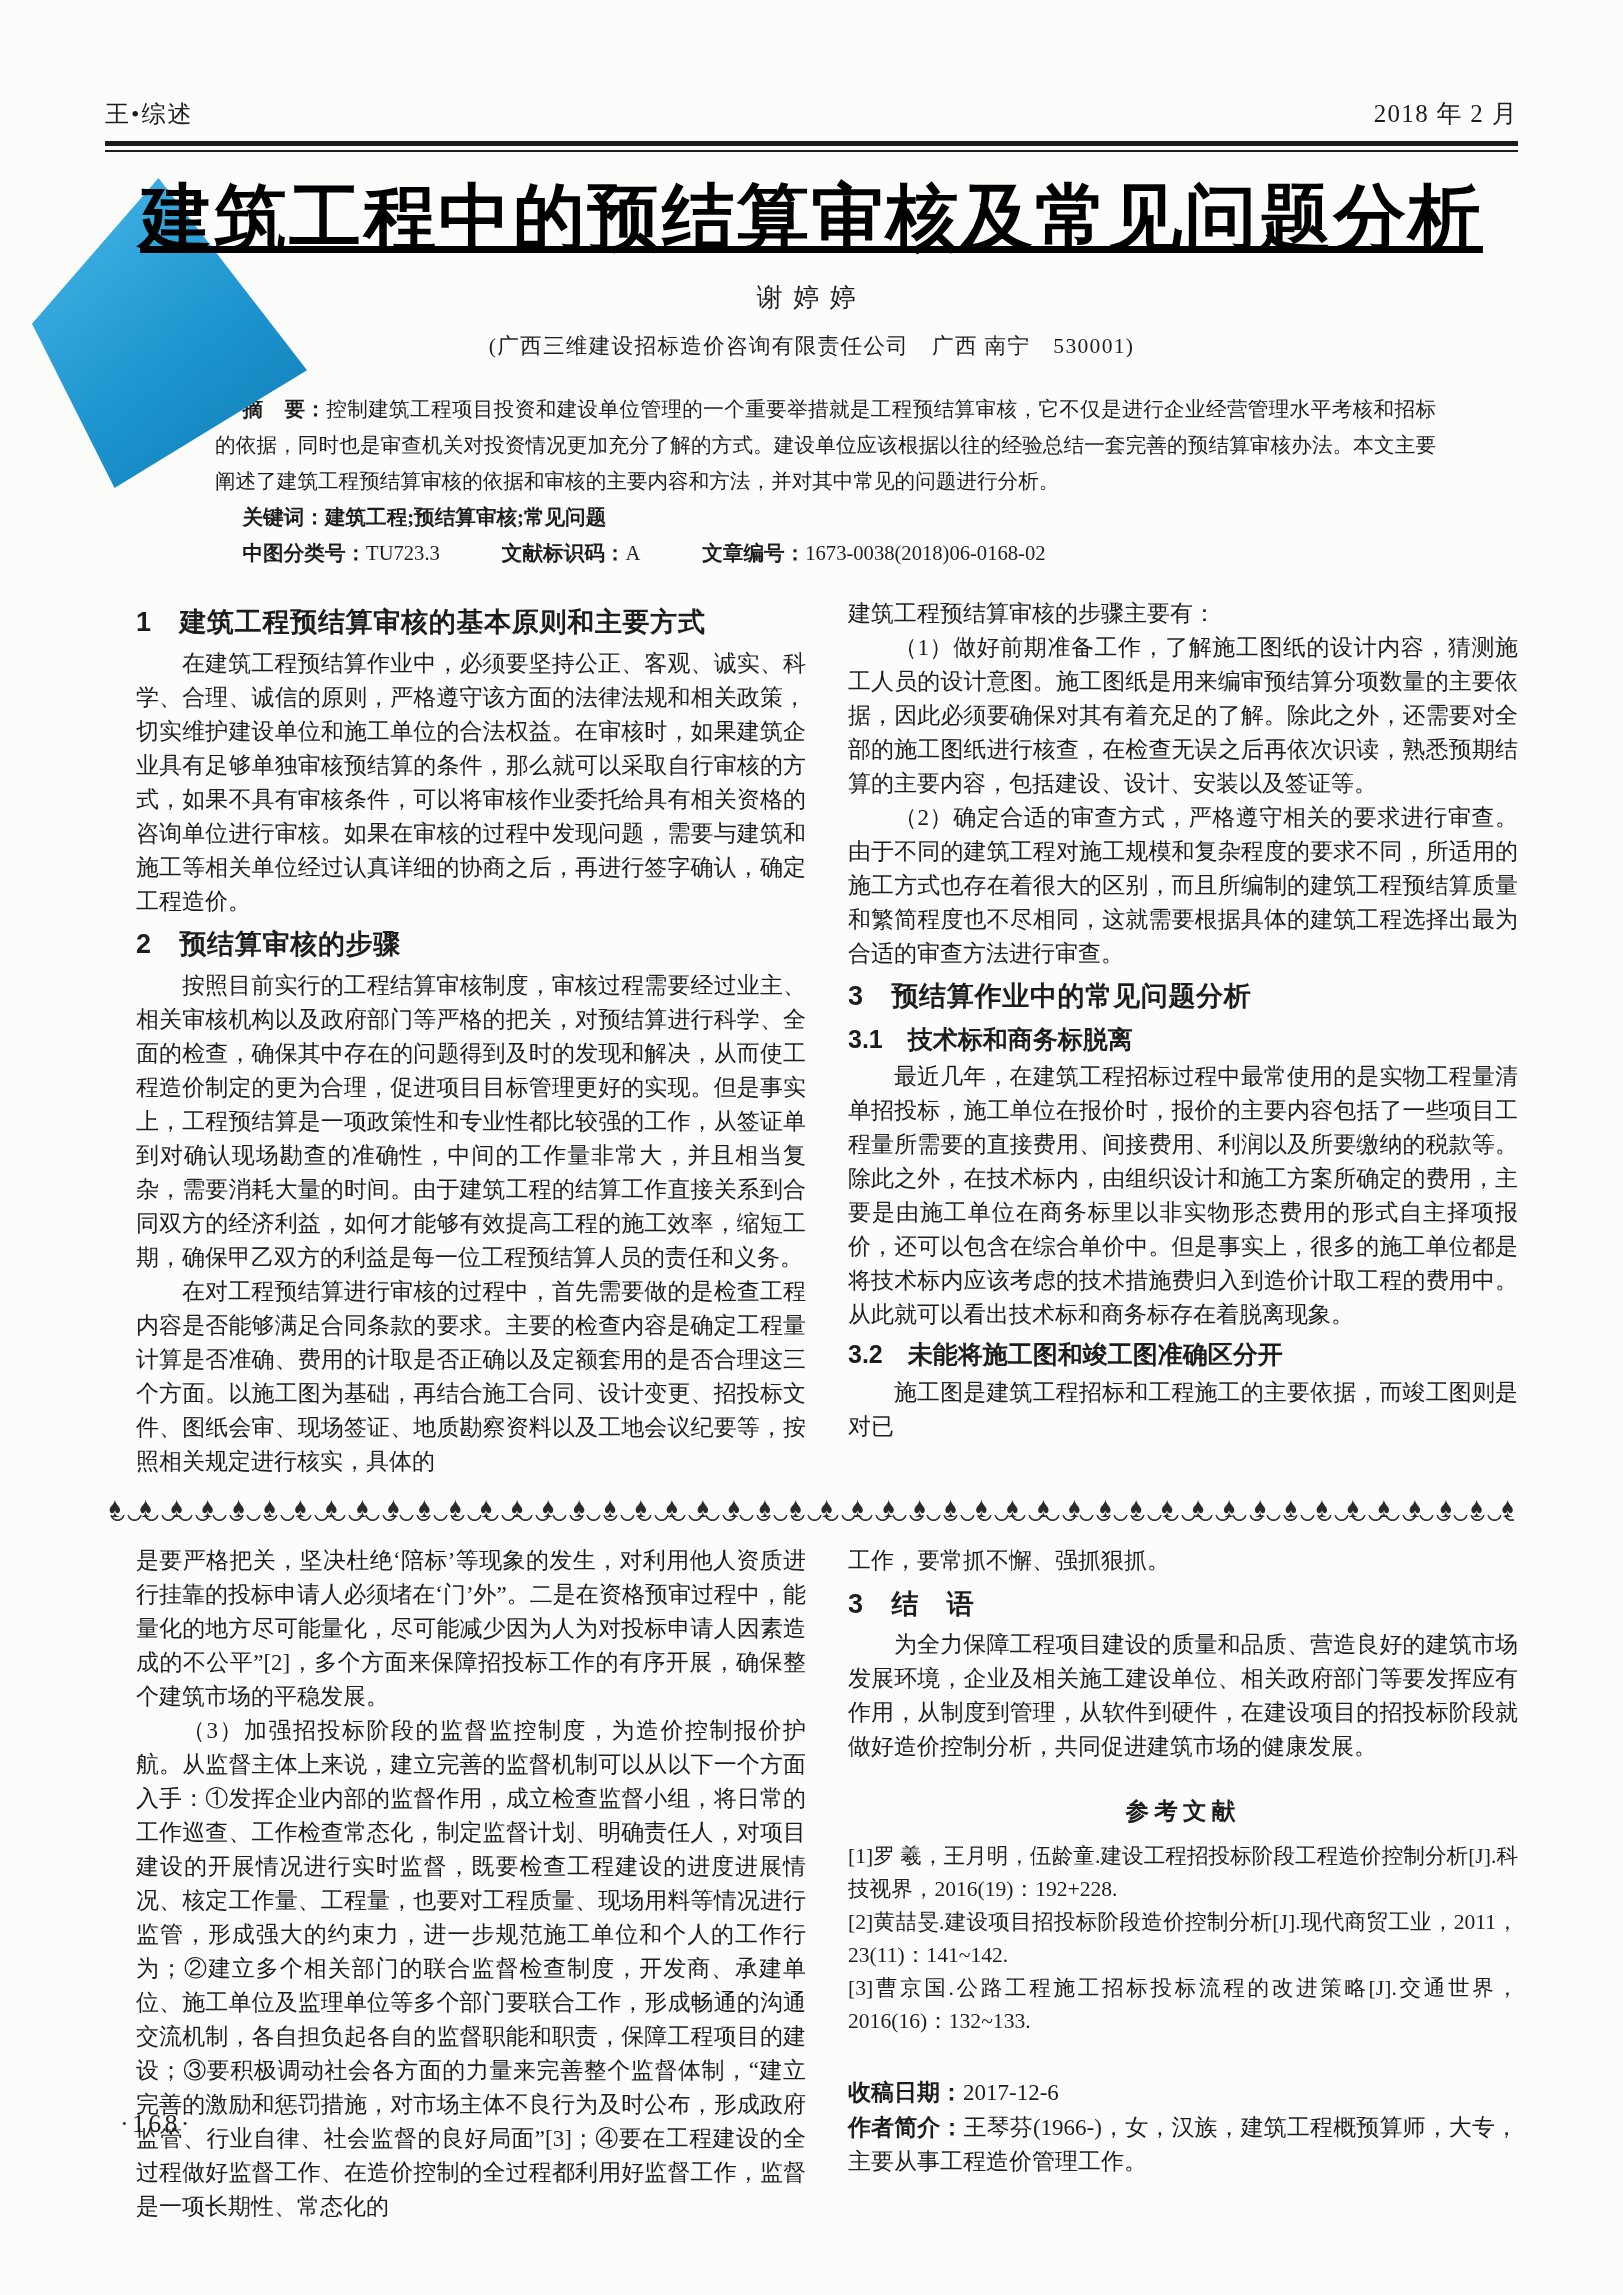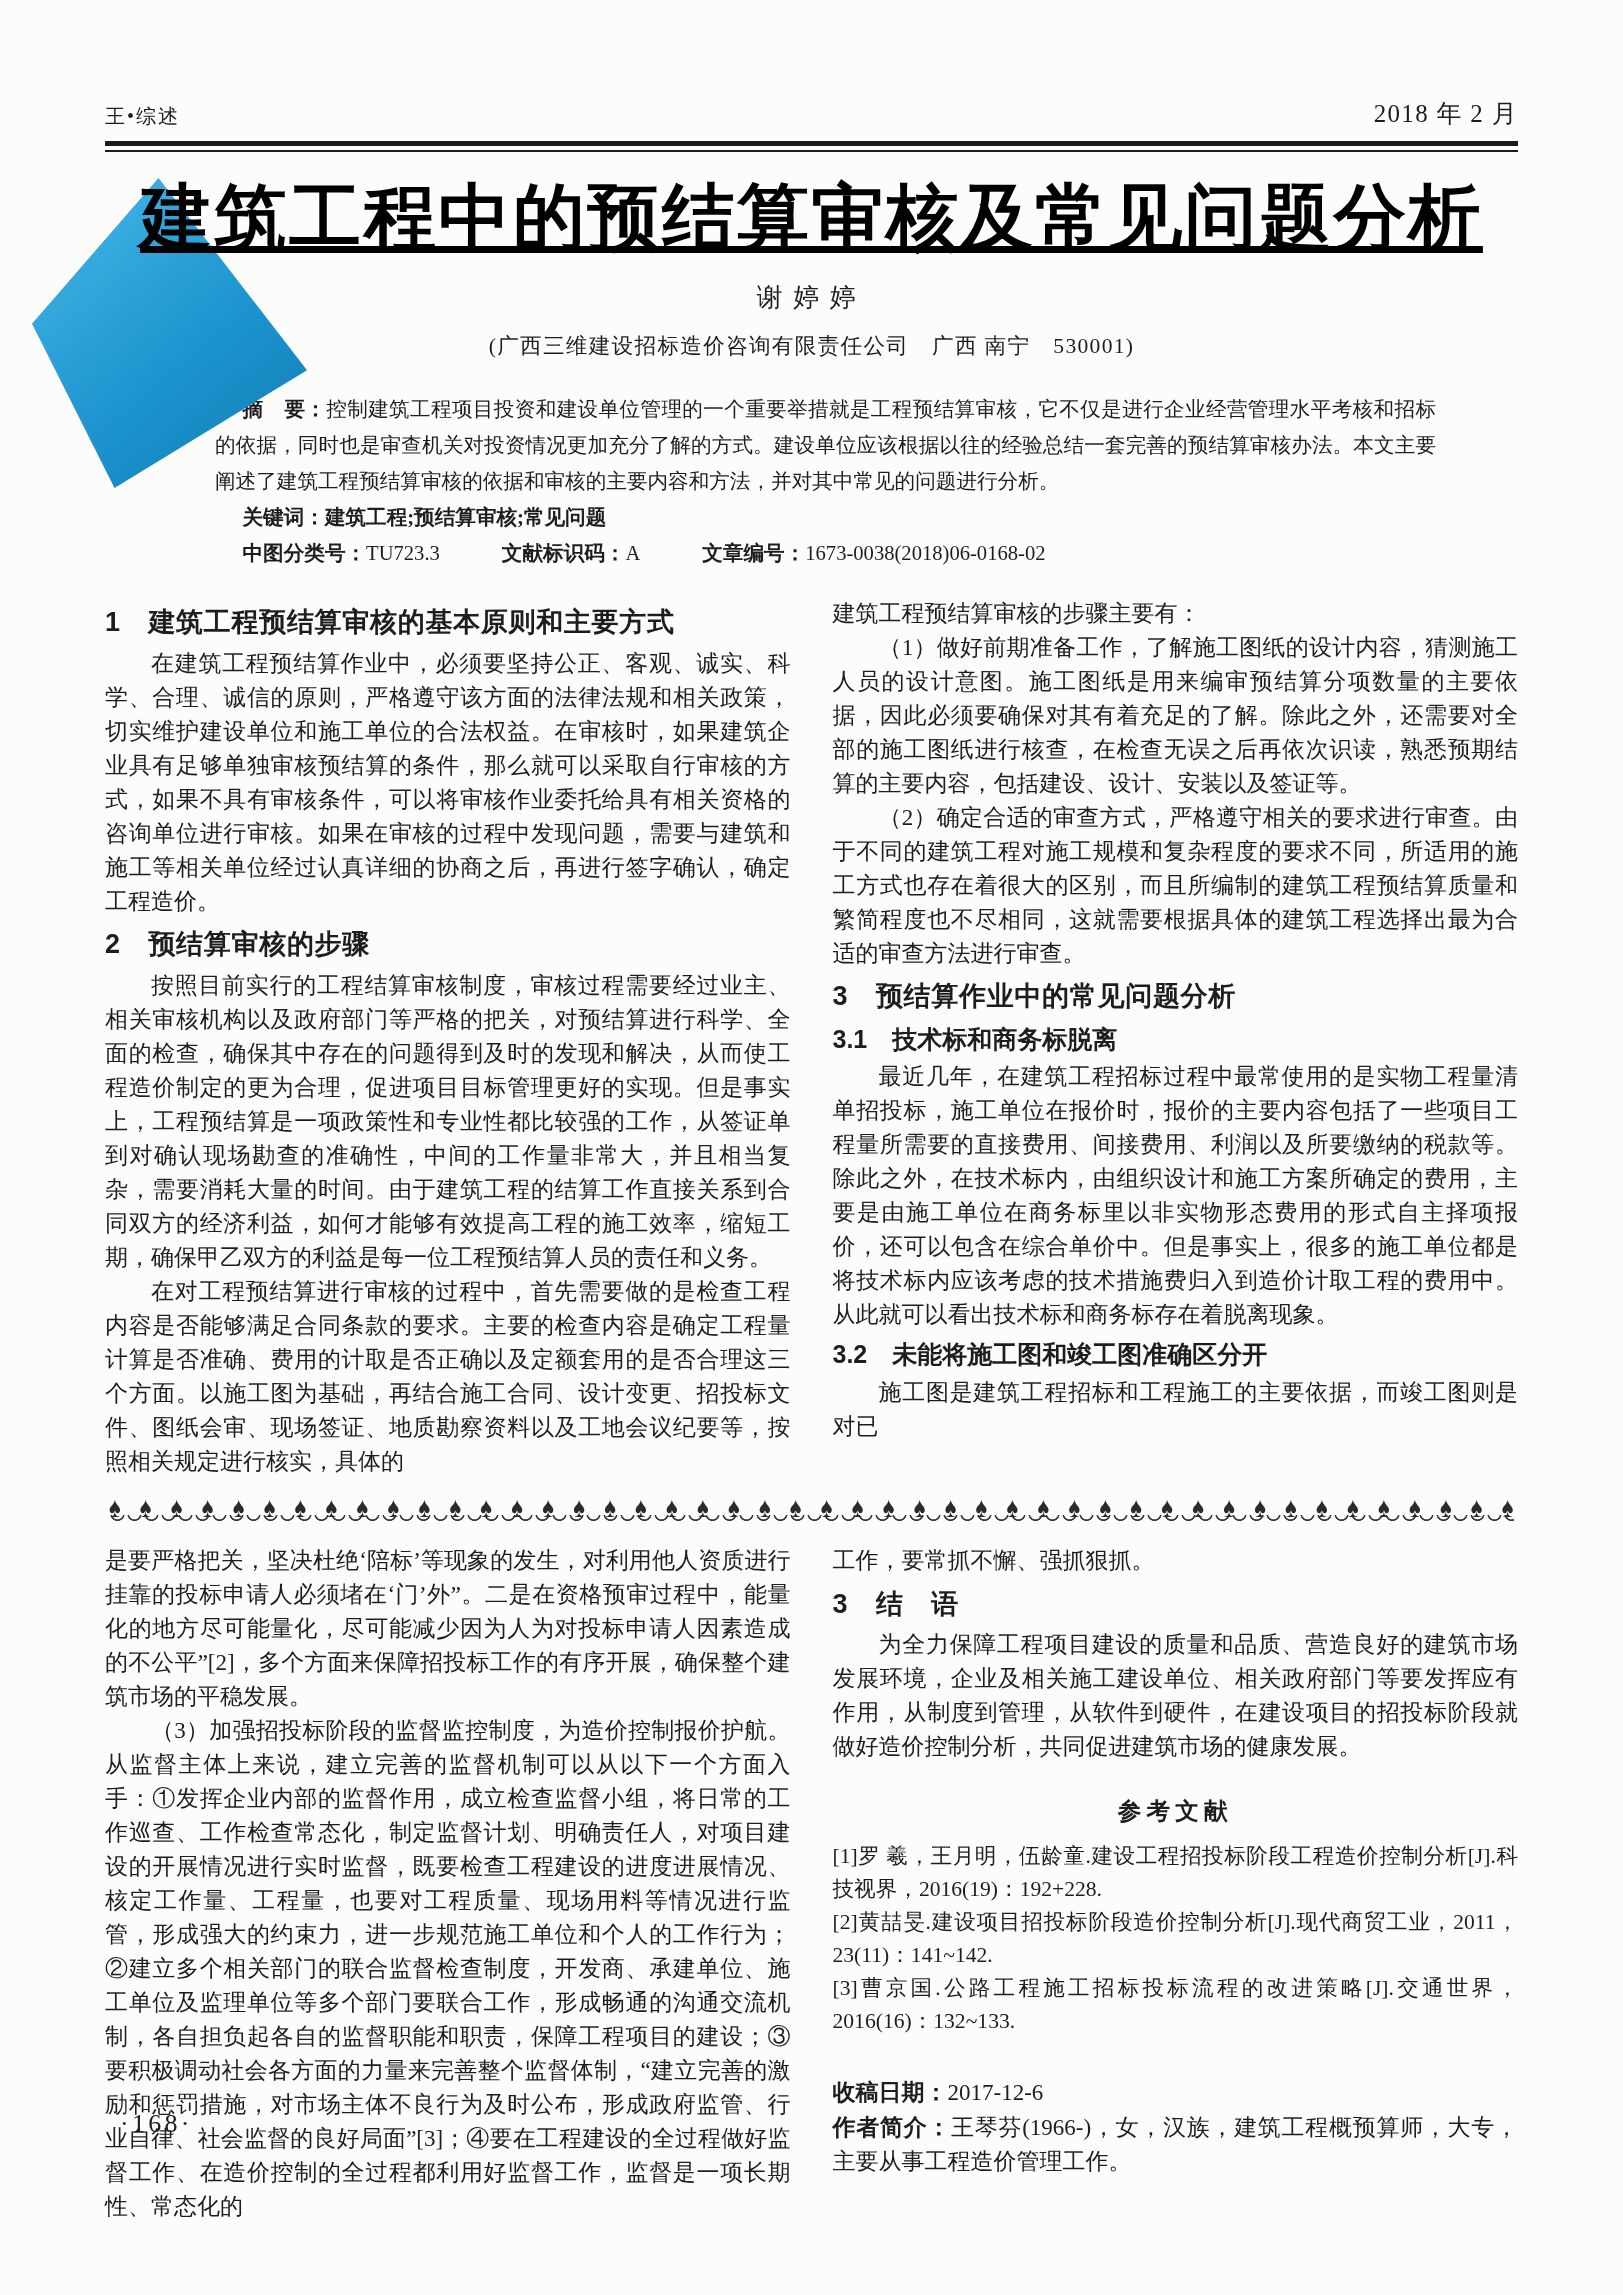--- a/index.html
+++ b/index.html
@@ -4,21 +4,21 @@
 <style>
   html,body { margin:0; padding:0; background:#d9d9d9; }
   .page {
     position:relative; width:1623px; height:2295px; margin:0 auto;
     background:#fcfcfa; color:#1d1d1d; box-sizing:border-box;
     padding:0 105px; overflow:hidden;
     font-family:"Liberation Serif", serif;
   }
   
   .header { padding-top:97px; display:flex; justify-content:space-between; align-items:flex-end; }
-  .header-left { font-size:20px; letter-spacing:2px; }
+  .header-left { font-size:24px; letter-spacing:2px; }
   .header-right { font-size:25px; letter-spacing:1.3px; }
   .double-rule { margin-top:10.5px; height:4.6px; border-top:5.9px solid #1c1c1c; border-bottom:2.6px solid #1c1c1c; }
   
   .title-block { position:relative; text-align:center; }
   .diamond {
     position:absolute; left:-73px; top:3.9px; width:275px; height:310px; z-index:0;
     background:linear-gradient(140deg,#49b8ea 0%,#1e95cf 55%,#0e7cb5 100%);
     clip-path:polygon(46% 0%, 100% 62%, 30% 100%, 0% 47%);
   }
   .title {
@@ -30,21 +30,21 @@
   .affiliation { margin-top:15.7px; font-size:21.6px; letter-spacing:1.3px; }
   
   .meta { margin:31px 82px 0 110px; font-size:20.6px; line-height:36px; text-align:justify; }
   .meta p { margin:0; }
   .metalabel { font-family:"Liberation Sans", sans-serif; font-weight:700; font-style:normal; }
   .abstract { text-indent:27.5px; }
   .keywords { padding-left:27.5px; font-weight:600; }
   .idsrow { padding-left:27.5px; display:flex; gap:62px; }
   .idsrow .pair { white-space:nowrap; }
   
-  .columns { display:flex; gap:42px; margin-top:26px; font-size:23px; line-height:34px; text-align:justify; }
+  .columns { display:flex; gap:42px; margin-top:26px; font-size:23px; line-height:34px; text-align:justify;margin-left:31px; }
   .col { flex:1; min-width:0; }
   .col p { margin:0; }
   p.indent { text-indent:2em; }
   .col h2 {
     font-family:"Liberation Sans", sans-serif; font-weight:700;
     font-size:27px; line-height:41px; margin:5.2px 0 3.9px; letter-spacing:0.7px; text-align:left;
   }
   .col h3 {
     font-family:"Liberation Sans", sans-serif; font-weight:700;
     font-size:25px; line-height:37px; margin:3.9px 0 2.6px; text-align:left;

